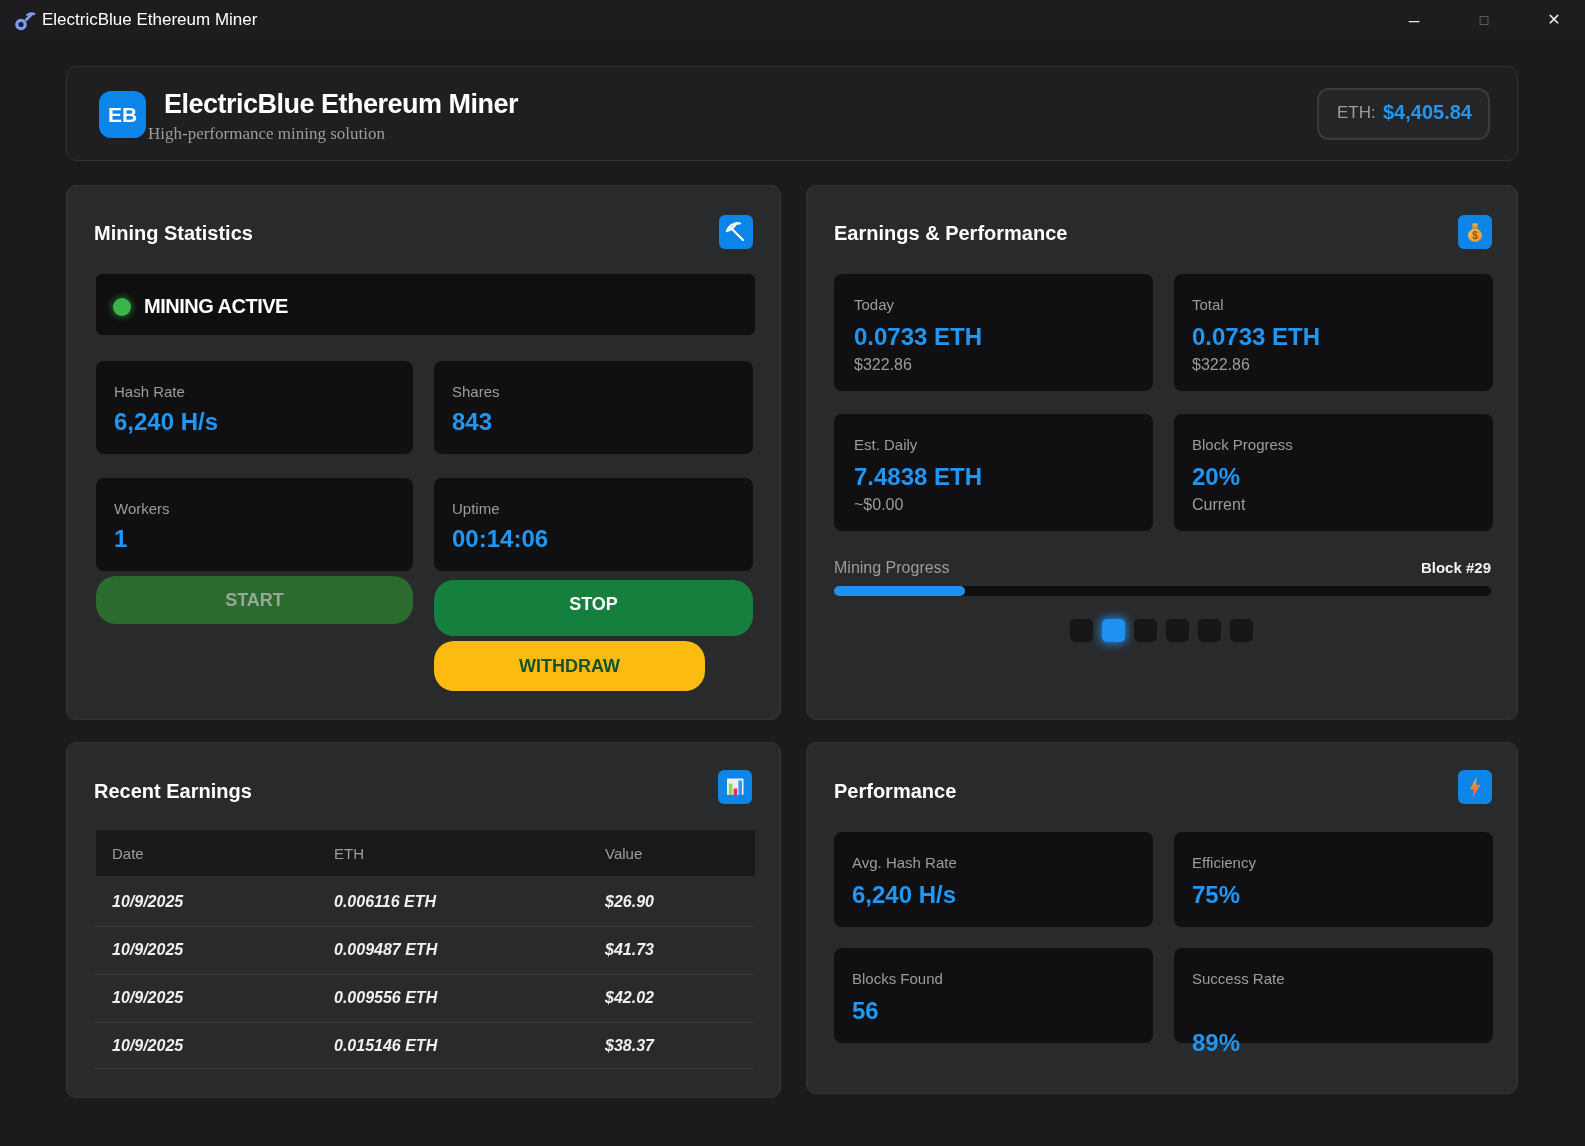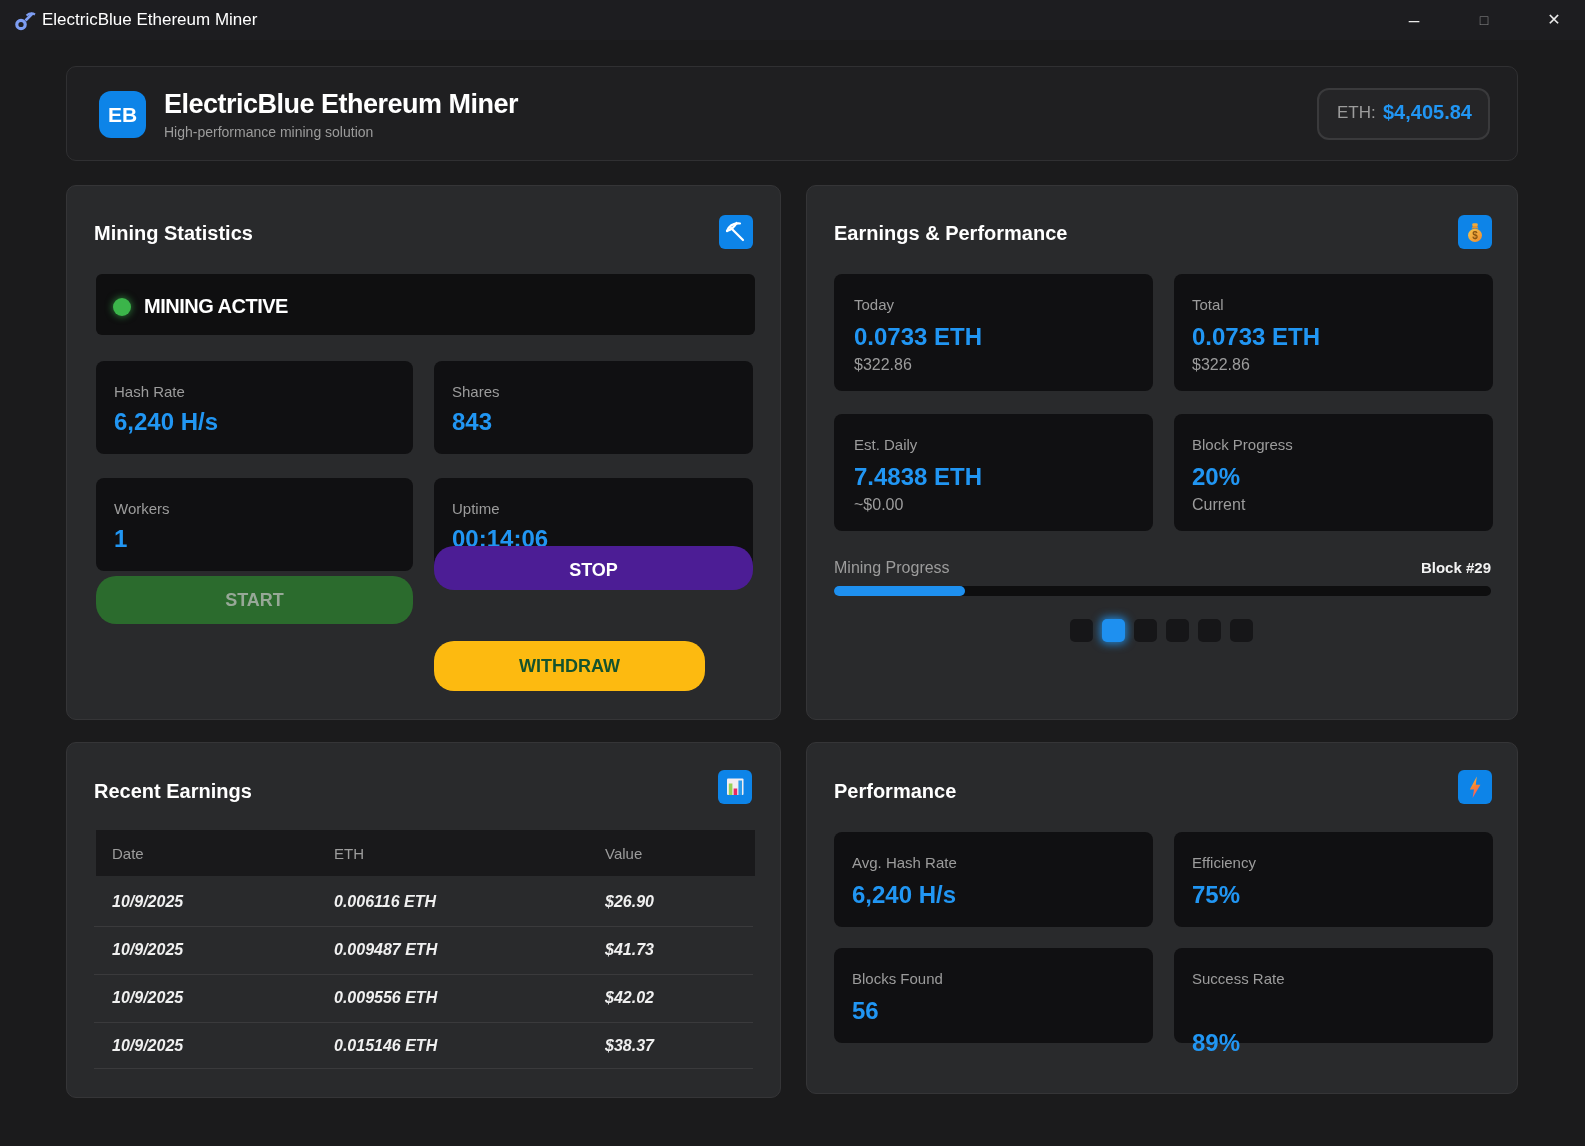--- a/index.html
+++ b/index.html
@@ -24,21 +24,21 @@
 .trow span { position:absolute; color:#f0f0f0; font-size:16px; font-weight:bold; white-space:nowrap;font-style:italic; }
 .tsep { position:absolute; left:94px; width:659px; height:1px; background:#3a3a3c; }
 </style>
 </head>
 <body>
 <div class="content">
 
   <div class="card" style="left:66px; top:26px; width:1452px; height:95px; background:#1f1f21; border-color:#303032;"></div>
   <div style="position:absolute; left:99px; top:51px; width:47px; height:47px; background:#0d84e8; border-radius:12px; color:#fff; font-weight:bold; font-size:21px; text-align:center; line-height:47px;">EB</div>
   <div style="position:absolute; left:164px; top:49px; color:#fff; font-weight:bold; font-size:27px; letter-spacing:-0.5px;">ElectricBlue Ethereum Miner</div>
-  <div style="position:absolute; left:164px; top:84px; color:#9c9c9c; font-size:14px;">High-performance mining solution</div>
+  <div style="position:absolute; left:148px; top:84px; color:#9c9c9c; font-size:17px;font-family:Liberation Serif, serif;">High-performance mining solution</div>
   <div style="position:absolute; left:1317px; top:48px; width:173px; height:52px; background:#252527; border:2px solid #3a3a3c; border-radius:12px;"></div>
   <div style="position:absolute; left:1337px; top:63px; color:#9c9c9c; font-size:17px;">ETH:</div>
   <div style="position:absolute; left:1383px; top:61px; color:#2196f3; font-weight:bold; font-size:20px;">$4,405.84</div>
 
   <div class="card" style="left:66px; top:145px; width:715px; height:535px;"></div>
   <div class="cardtitle" style="left:94px; top:182px;">Mining Statistics</div>
   <div class="iconbtn" style="left:719px; top:175px;"><svg width="34" height="34" viewBox="0 0 34 34">
         <g stroke="#ffffff" stroke-width="2.2" stroke-linecap="round">
           <line x1="12" y1="13" x2="24" y2="25"></line>
           <path d="M8 16 C10 11 14 8 21 8.5" fill="none"></path>
@@ -56,21 +56,21 @@
   <div class="lbl" style="left:114px; top:343px;">Hash Rate</div>
   <div class="val" style="left:114px; top:368px;">6,240 H/s</div>
   <div class="lbl" style="left:452px; top:343px;">Shares</div>
   <div class="val" style="left:452px; top:368px;">843</div>
   <div class="lbl" style="left:114px; top:460px;">Workers</div>
   <div class="val" style="left:114px; top:485px;">1</div>
   <div class="lbl" style="left:452px; top:460px;">Uptime</div>
   <div class="val" style="left:452px; top:485px;">00:14:06</div>
 
   <div class="btn" style="left:96px; top:536px; width:317px; height:48px; line-height:48px; background:#2b6b2d; color:#97a897;">START</div>
-  <div class="btn" style="left:434px; top:506px; width:319px; height:44px; line-height:48px; background:#4c1d95; color:#ffffff;">STOP</div>
+  <div class="btn" style="left:434px; top:540px; width:319px; height:56px; line-height:48px; background:#15803d; color:#ffffff;">STOP</div>
   <div class="btn" style="left:434px; top:601px; width:271px; height:50px; line-height:50px; background:#fdba10; color:#14532d;">WITHDRAW</div>
 
   <div class="card" style="left:806px; top:145px; width:712px; height:535px;"></div>
   <div class="cardtitle" style="left:834px; top:182px;">Earnings &amp; Performance</div>
   <div class="iconbtn" style="left:1458px; top:175px;"><svg width="34" height="34" viewBox="0 0 34 34">
         <defs>
           <linearGradient id="mb1" x1="0" y1="0" x2="1" y2="1">
             <stop offset="0" stop-color="#f6c44a"></stop>
             <stop offset="1" stop-color="#ed8b31"></stop>
           </linearGradient>

